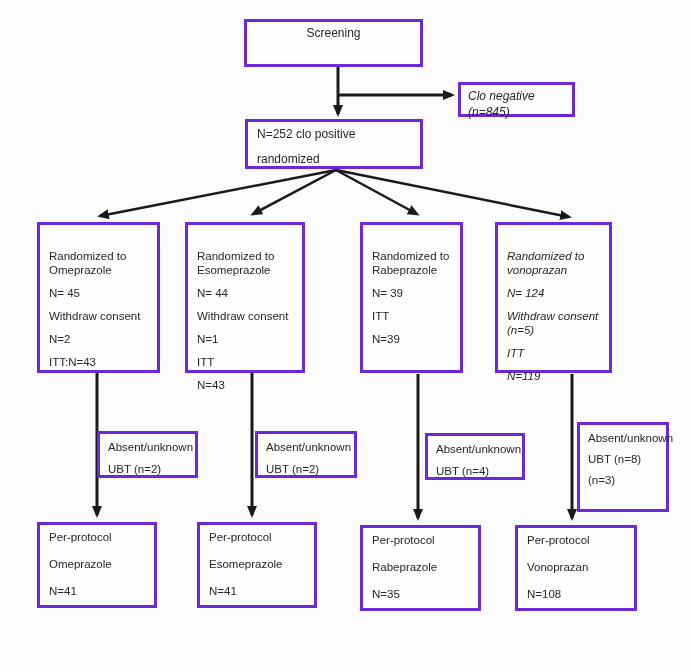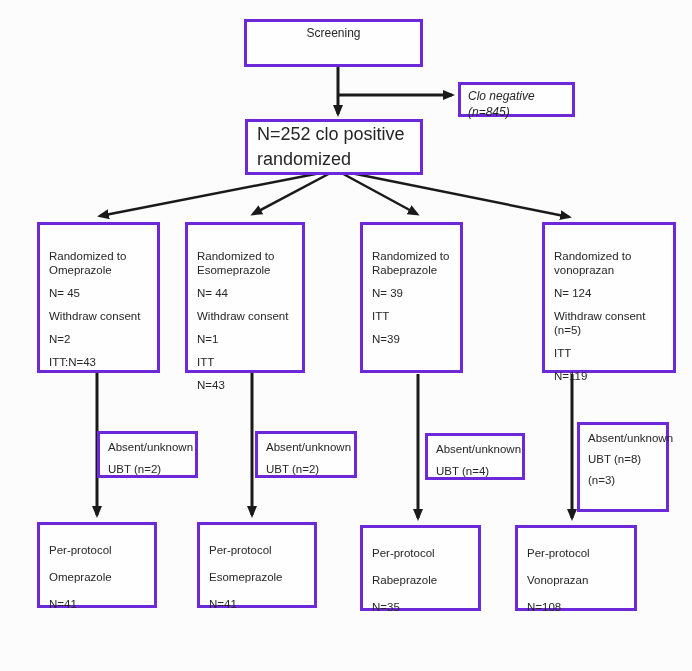--- a/index.html
+++ b/index.html
@@ -25,42 +25,42 @@
     color:#262626;
     font-size:11.5px;
   }
   .box p{margin:0;padding:0;}
 
   
   .screening{left:244px;top:19px;width:179px;height:48px;text-align:center;padding-top:4px;font-size:12px;}
   .screening p{line-height:15px;margin-bottom:7px;}
   .clo{left:458px;top:82px;width:117px;height:35px;padding:3px 7px;font-size:12px;}
   .clo p{line-height:16px;font-style:italic;}
-  .rand{left:245px;top:119px;width:178px;height:56px;padding:5px 9px;font-size:18px;}
+  .rand{left:245px;top:119px;width:178px;height:50px;padding:5px 9px;font-size:12px;}
   .rand p{line-height:15px;margin-bottom:10px;}
 
   
   .arm{top:222px;height:151px;padding:24px 9px;}
   .arm p{line-height:14px;margin-bottom:9px;}
   .a1{left:37px;width:123px;}
   .a2{left:185px;width:120px;}
   .a3{left:360px;width:103px;}
-  .a4{left:542px;width:134px;}
+  .a4{left:495px;width:117px;font-style:italic;}
 
   
   .excl{top:431px;height:47px;padding:6px 8px;}
   .excl p{line-height:14px;margin-bottom:8px;}
   .e1{left:97px;width:101px;}
   .e2{left:255px;width:102px;}
   .e3{left:425px;width:100px;top:433px;}
   .e4{left:577px;width:92px;top:422px;height:90px;}
   .e4 p{margin-bottom:7px;}
 
   
-  .pp{top:522px;height:86px;padding:18px 9px;}
+  .pp{top:522px;height:86px;padding:5px 9px;}
   .pp p{line-height:15px;margin-bottom:12px;}
   .p1{left:37px;width:120px;}
   .p2{left:197px;width:120px;}
   .p3{left:360px;width:121px;top:525px;}
   .p4{left:515px;width:122px;top:525px;}
 </style>
 </head>
 <body>
 
 <div class="canvas">

